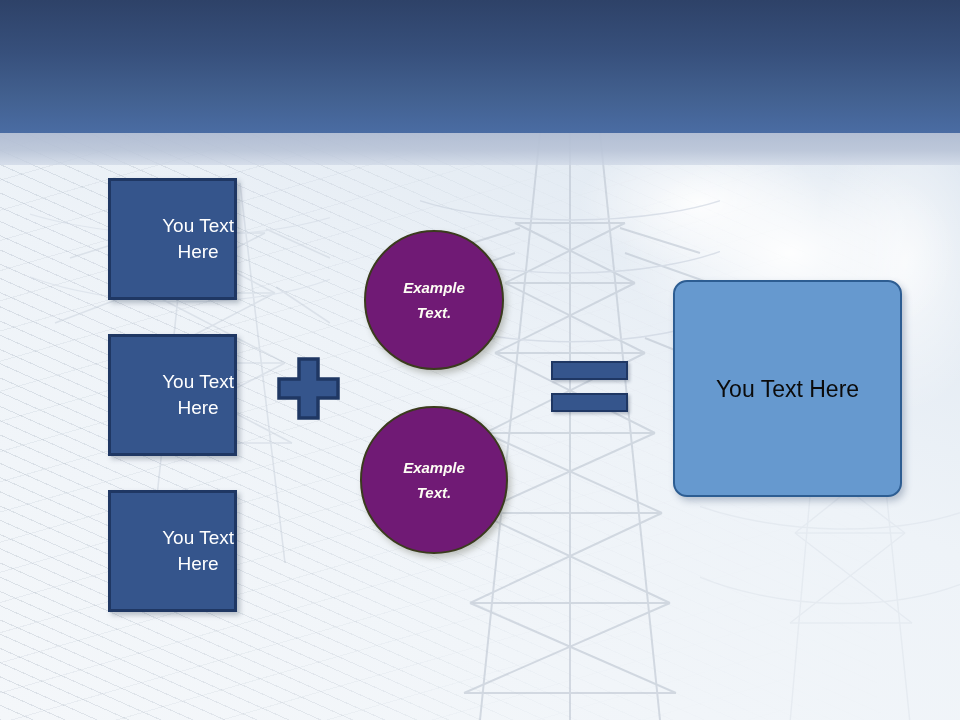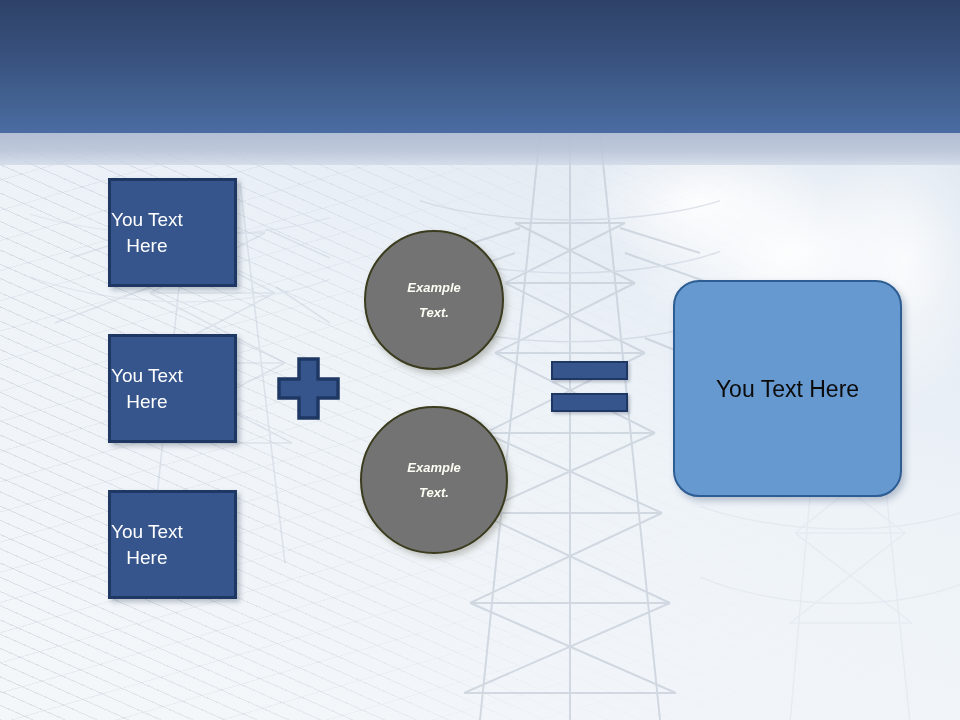--- a/index.html
+++ b/index.html
@@ -90,28 +90,28 @@
     letter-spacing: .2px;
     white-space: nowrap;
   }
   .title .strong { font-weight: bold; }
   .title .rest { font-weight: normal; }
 
   
   .blue-box {
     position: absolute;
     width: 129px;
-    height: 109px;
+    height: 122px;
     background: #35558c;
     border: 3px solid #1f3763;
     box-sizing: border-box;
     box-shadow: 3px 3px 5px rgba(40,55,80,0.30);
     display: flex;
     align-items: center;
-    justify-content: flex-start;
+    justify-content: flex-end;
     color: #ffffff;
     font-size: 19px;
     line-height: 26px;
     text-align: center;
   }
   #box1 { left: 108px; top: 178px; }
   #box2 { left: 108px; top: 334px; }
   #box3 { left: 108px; top: 490px; }
 
   
@@ -138,47 +138,47 @@
     box-sizing: border-box;
     box-shadow: 2px 2px 3px rgba(40,55,80,0.28);
   }
   .equals .bar.top { top: 0; }
   .equals .bar.bottom { top: 32px; }
 
   
   .olive-circle {
     position: absolute;
     border-radius: 50%;
-    background: #737373;
+    background: #701a75;
     border: 2.5px solid #3b3b1e;
     box-sizing: border-box;
     box-shadow: 3px 4px 6px rgba(60,60,40,0.28);
     display: flex;
     flex-direction: column;
     align-items: center;
     justify-content: center;
     color: #fdfdf4;
-    font-size: 13px;
+    font-size: 15px;
     line-height: 25px;
     font-weight: bold;
     font-style: italic;
     text-align: center;
   }
   #circle1 { left: 364px; top: 230px; width: 140px; height: 140px; }
   #circle2 { left: 360px; top: 406px; width: 148px; height: 148px; }
   .olive-circle .ln { display: block; }
 
   
   .result-box {
     position: absolute;
     left: 673px; top: 280px;
     width: 229px; height: 217px;
     background: #6699cf;
     border: 2.5px solid #2d5d92;
-    border-radius: 26px;
+    border-radius: 14px;
     box-sizing: border-box;
     box-shadow: 3px 4px 7px rgba(45,70,105,0.30);
     display: flex;
     align-items: center;
     justify-content: center;
     color: #0b0b0b;
     font-size: 23px;
     line-height: 30px;
     text-align: center;
   }

